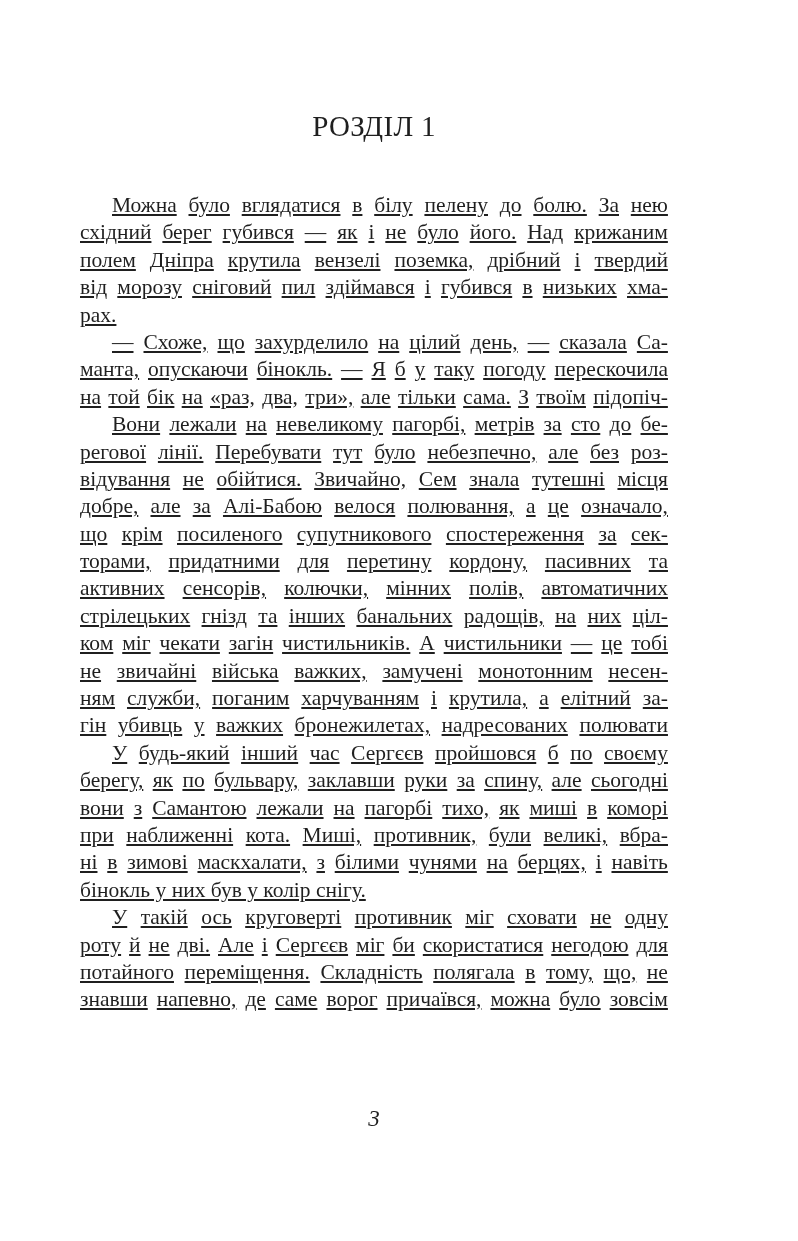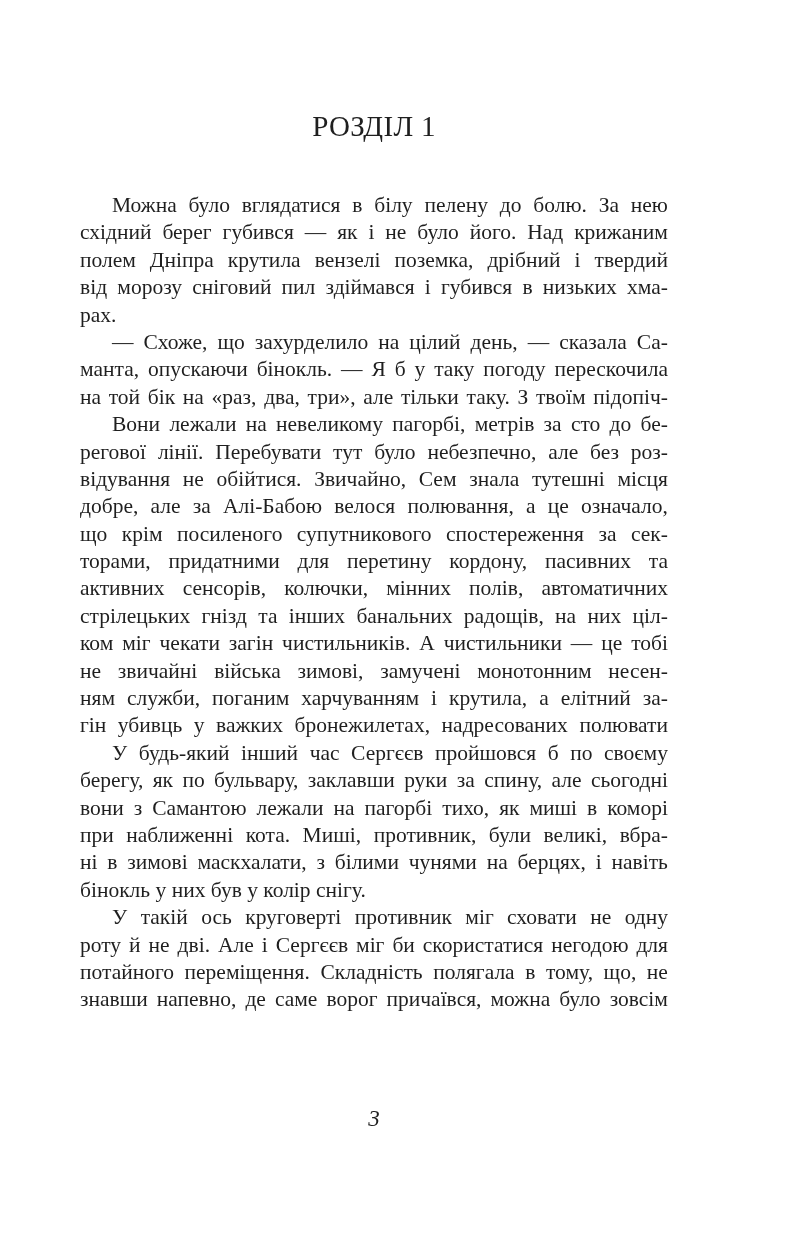--- a/index.html
+++ b/index.html
@@ -33,20 +33,21 @@
     color: #1f1f1f;
   }
   .body-text {
     position: absolute;
     left: 80px;
     top: 192px;
     width: 588px;
   }
   .paragraph {
     margin: 0;
+    text-decoration: underline;
   }
   .line {
     height: 27.4px;
     line-height: 27.4px;
     font-size: 21.5px;
     display: flex;
     justify-content: space-between;
     overflow: hidden;
     white-space: nowrap;
   }
@@ -153,21 +154,21 @@
         <div class="line">
           <span>на</span>
           <span>той</span>
           <span>бік</span>
           <span>на</span>
           <span>«раз,</span>
           <span>два,</span>
           <span>три»,</span>
           <span>але</span>
           <span>тільки</span>
-          <span>таку.</span>
+          <span>сама.</span>
           <span>З</span>
           <span>твоїм</span>
           <span>підопіч-</span>
         </div>
       </div>
       <div class="paragraph">
         <div class="line first">
           <span>Вони</span>
           <span>лежали</span>
           <span>на</span>
@@ -257,21 +258,21 @@
           <span>А</span>
           <span>чистильники</span>
           <span>—</span>
           <span>це</span>
           <span>тобі</span>
         </div>
         <div class="line">
           <span>не</span>
           <span>звичайні</span>
           <span>війська</span>
-          <span>зимові,</span>
+          <span>важких,</span>
           <span>замучені</span>
           <span>монотонним</span>
           <span>несен-</span>
         </div>
         <div class="line">
           <span>ням</span>
           <span>служби,</span>
           <span>поганим</span>
           <span>харчуванням</span>
           <span>і</span>

